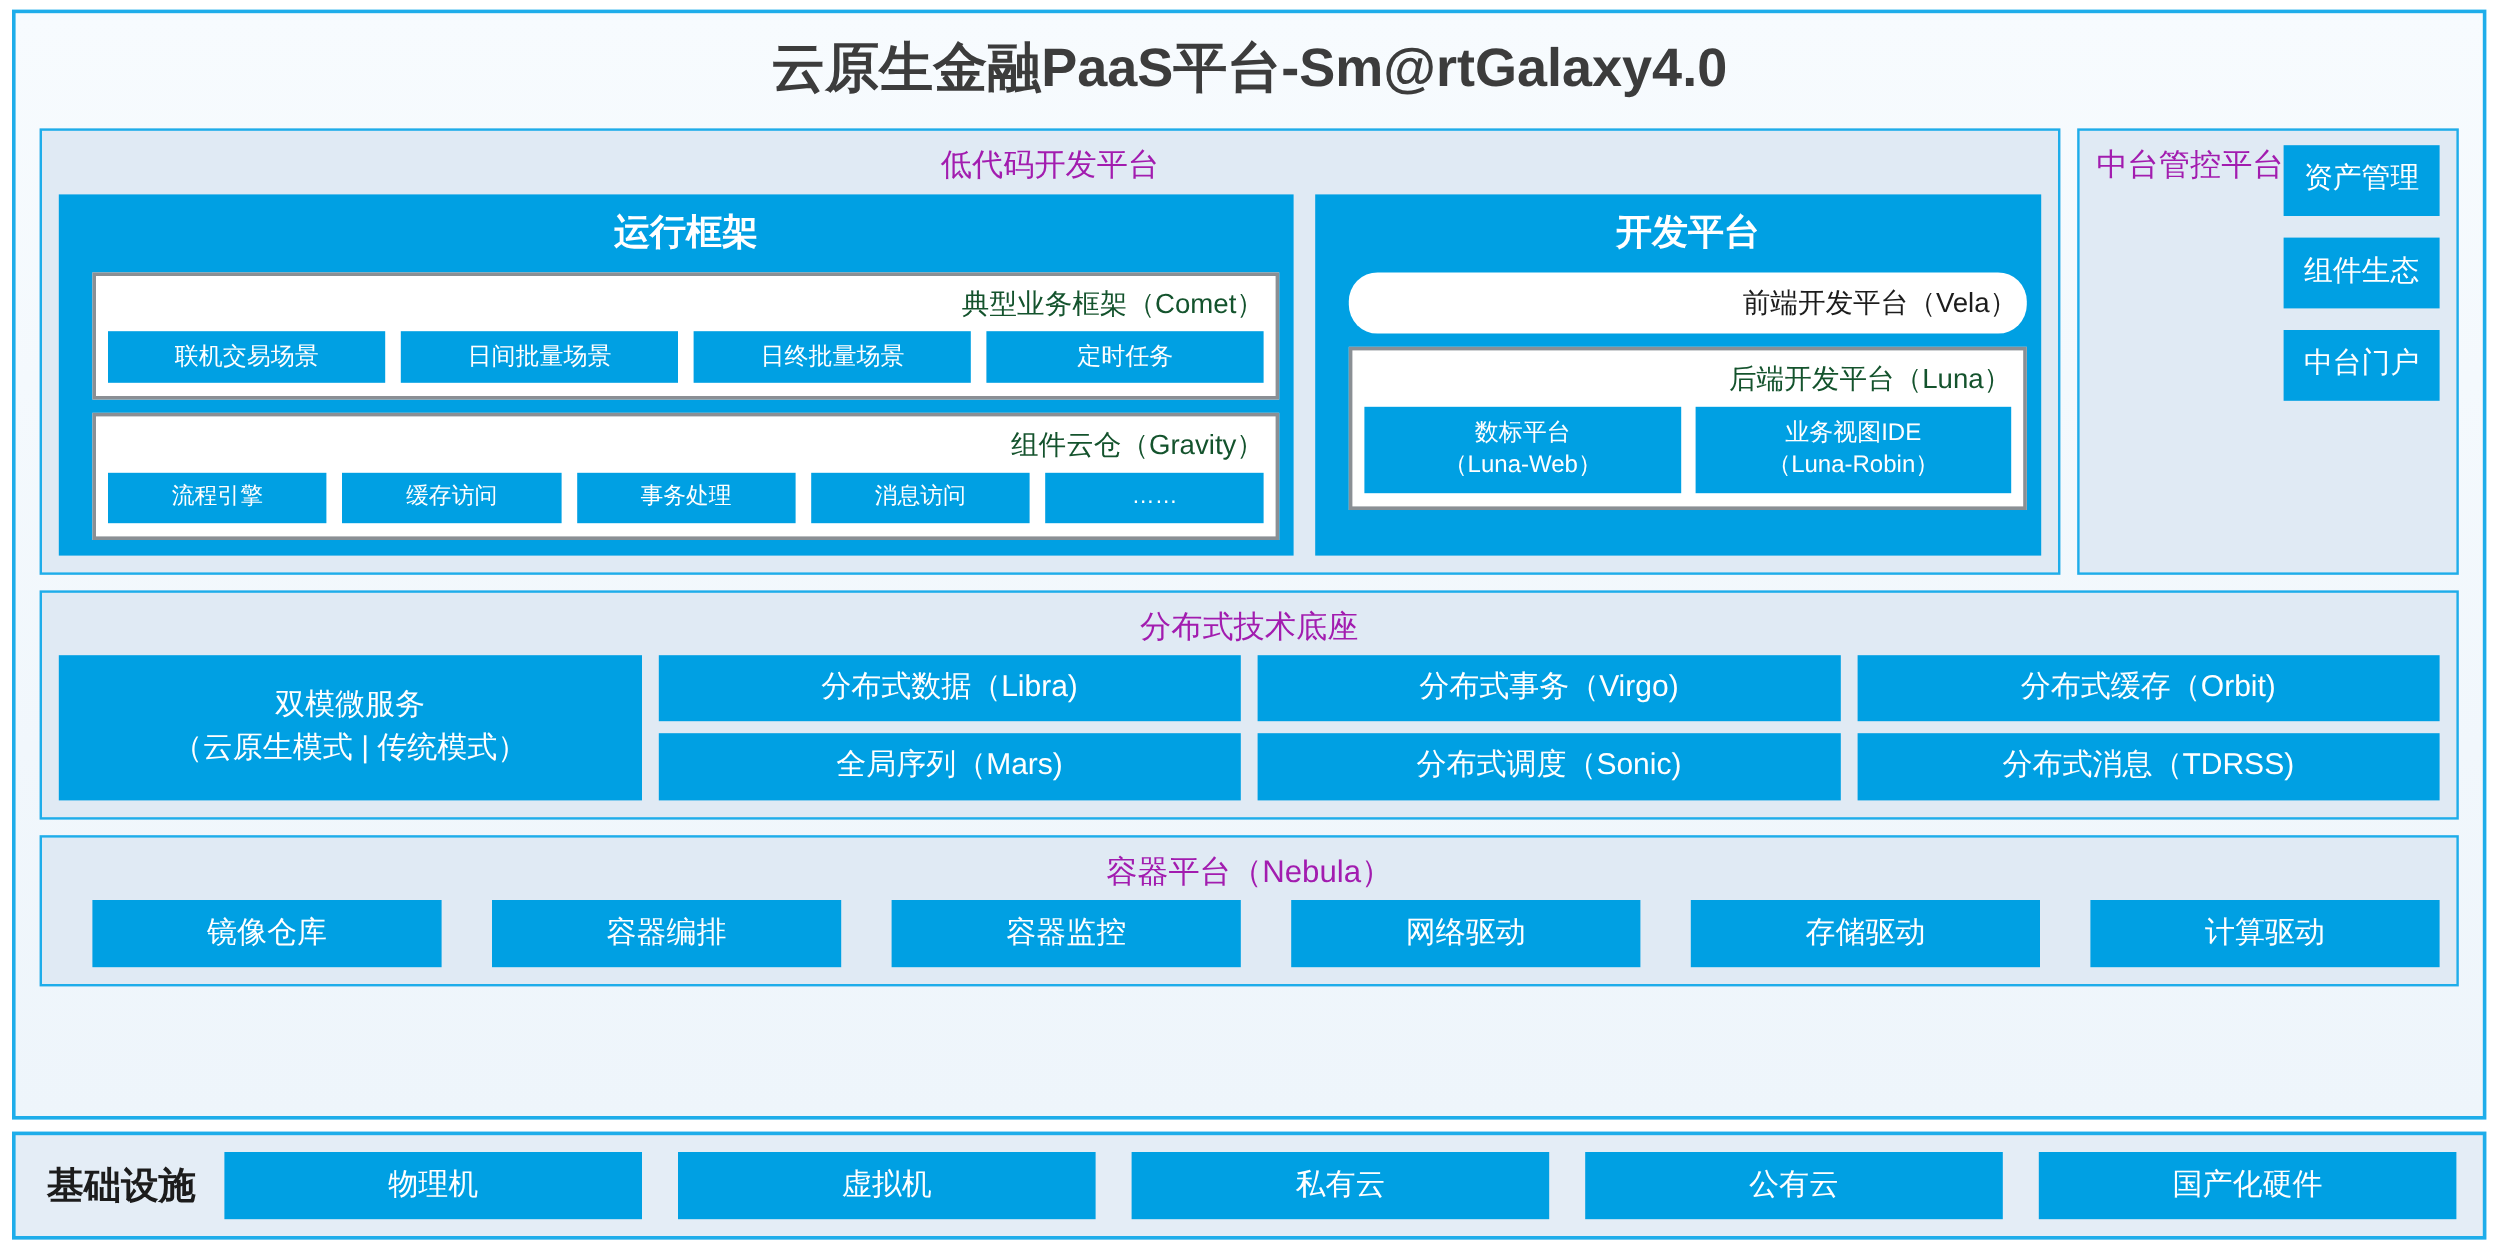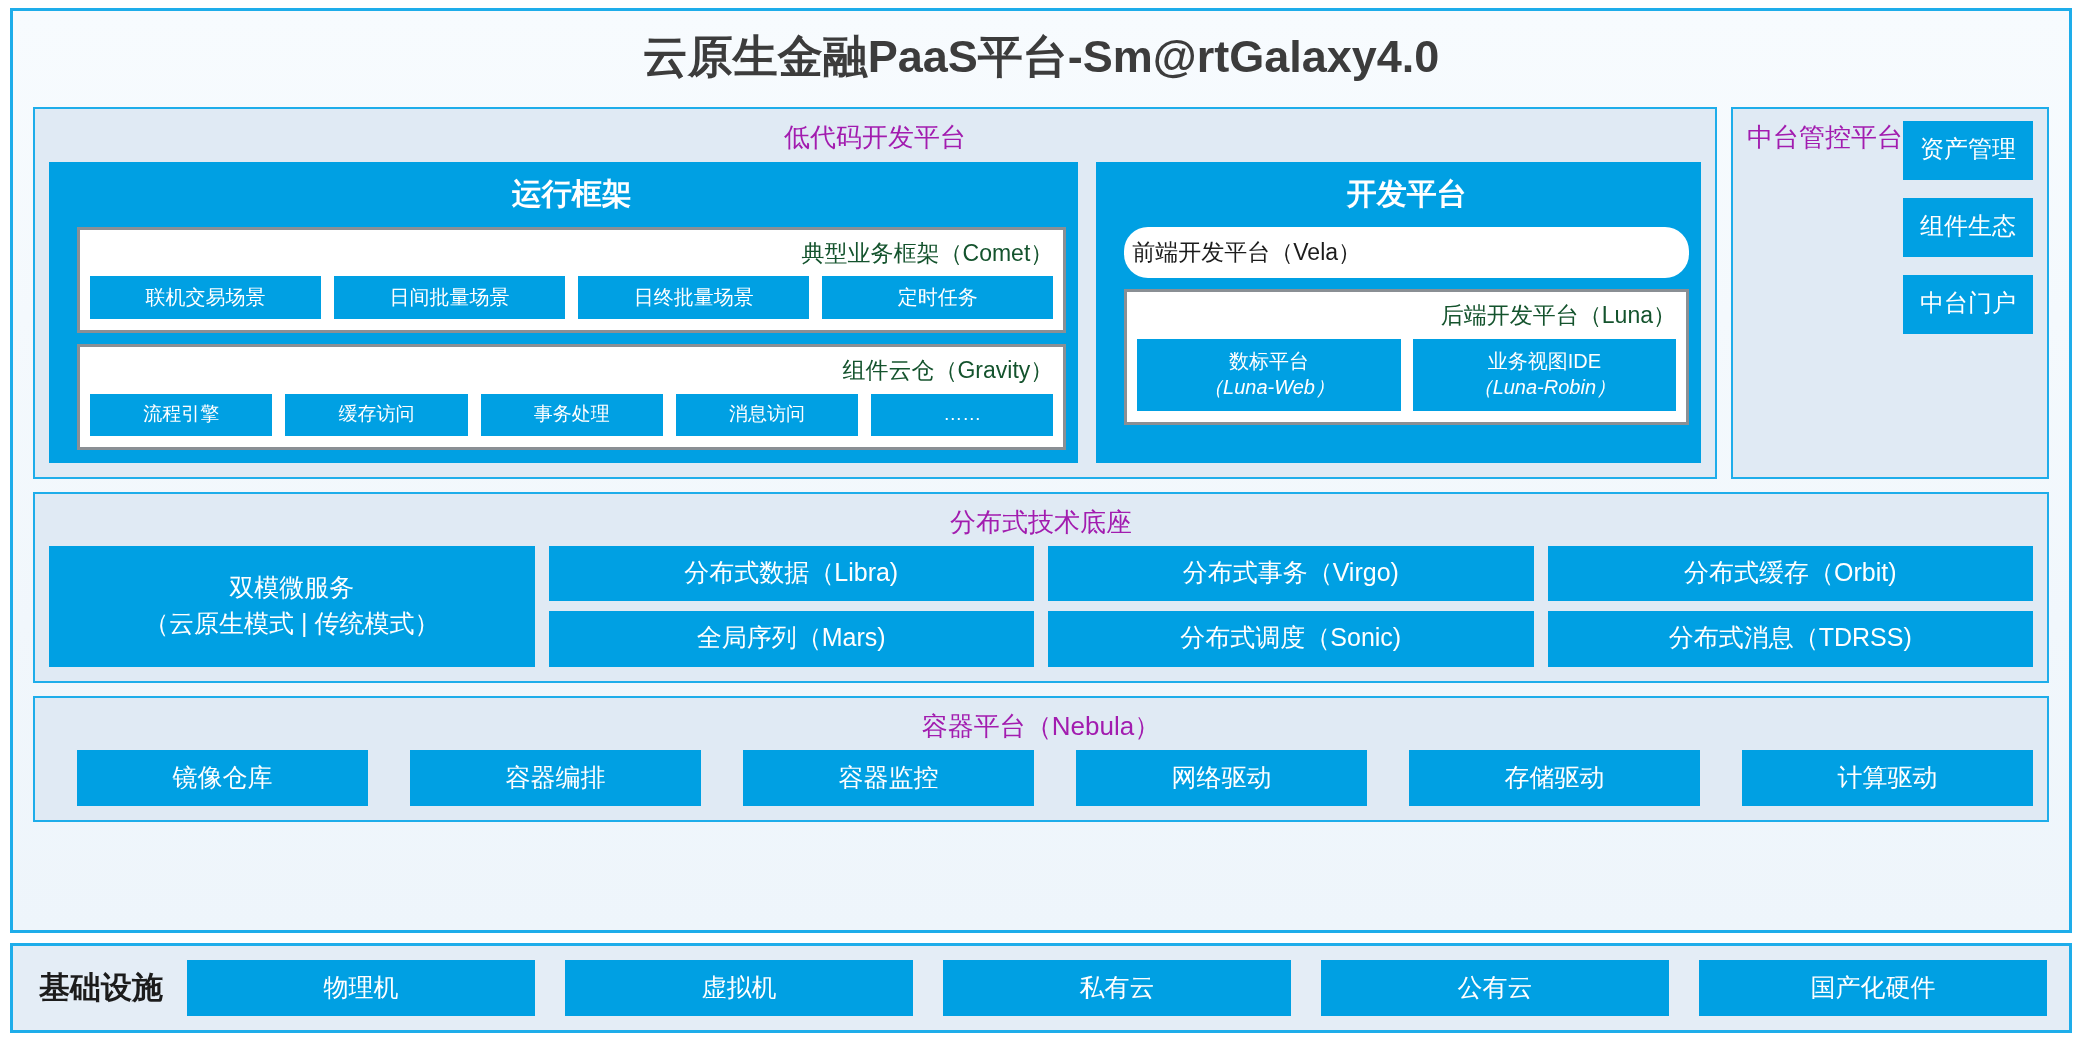--- a/index.html
+++ b/index.html
@@ -114,39 +114,39 @@
     flex: 1 1 0;
     line-height: 1.2;
     white-space: nowrap;
   }
   .chip.sm { font-size: 19px; }
 
   
   .vela-bar {
     background: #ffffff;
     padding: 12px 8px 13px 8px;
-    text-align: left;
+    text-align: right;
     font-size: 23px;
     color: #1c1c1c;
     line-height: 1.15;
     border-radius: 24px;
   }
 
   
   .luna-chips { display: flex; gap: 12px; }
   .luna-chip {
     background: #00a0e3;
     color: #ffffff;
     font-size: 20px;
     text-align: center;
     padding: 9px 4px 11px 4px;
     flex: 1 1 0;
     line-height: 1.3;
   }
-  .luna-chip .l2 { display: block; font-style: italic; }
+  .luna-chip .l2 { display: block; }
 
   
   .midctrl-list {
     display: flex;
     flex-direction: column;
     gap: 18px;
     padding-top: 4px;
     flex: 1 1 auto;
     justify-content: flex-start;
   }

